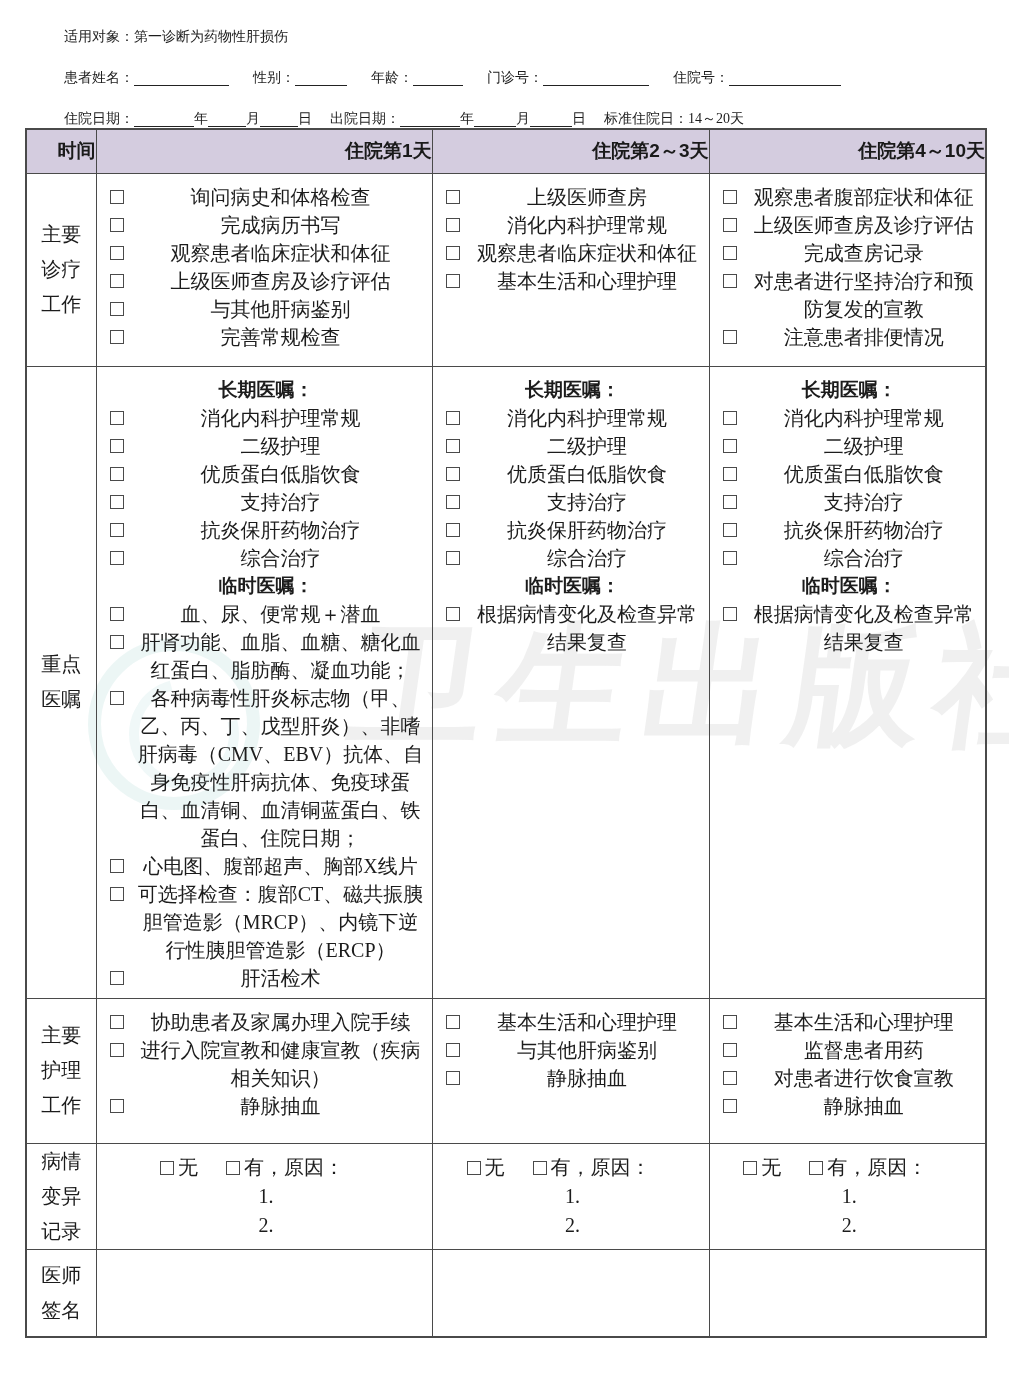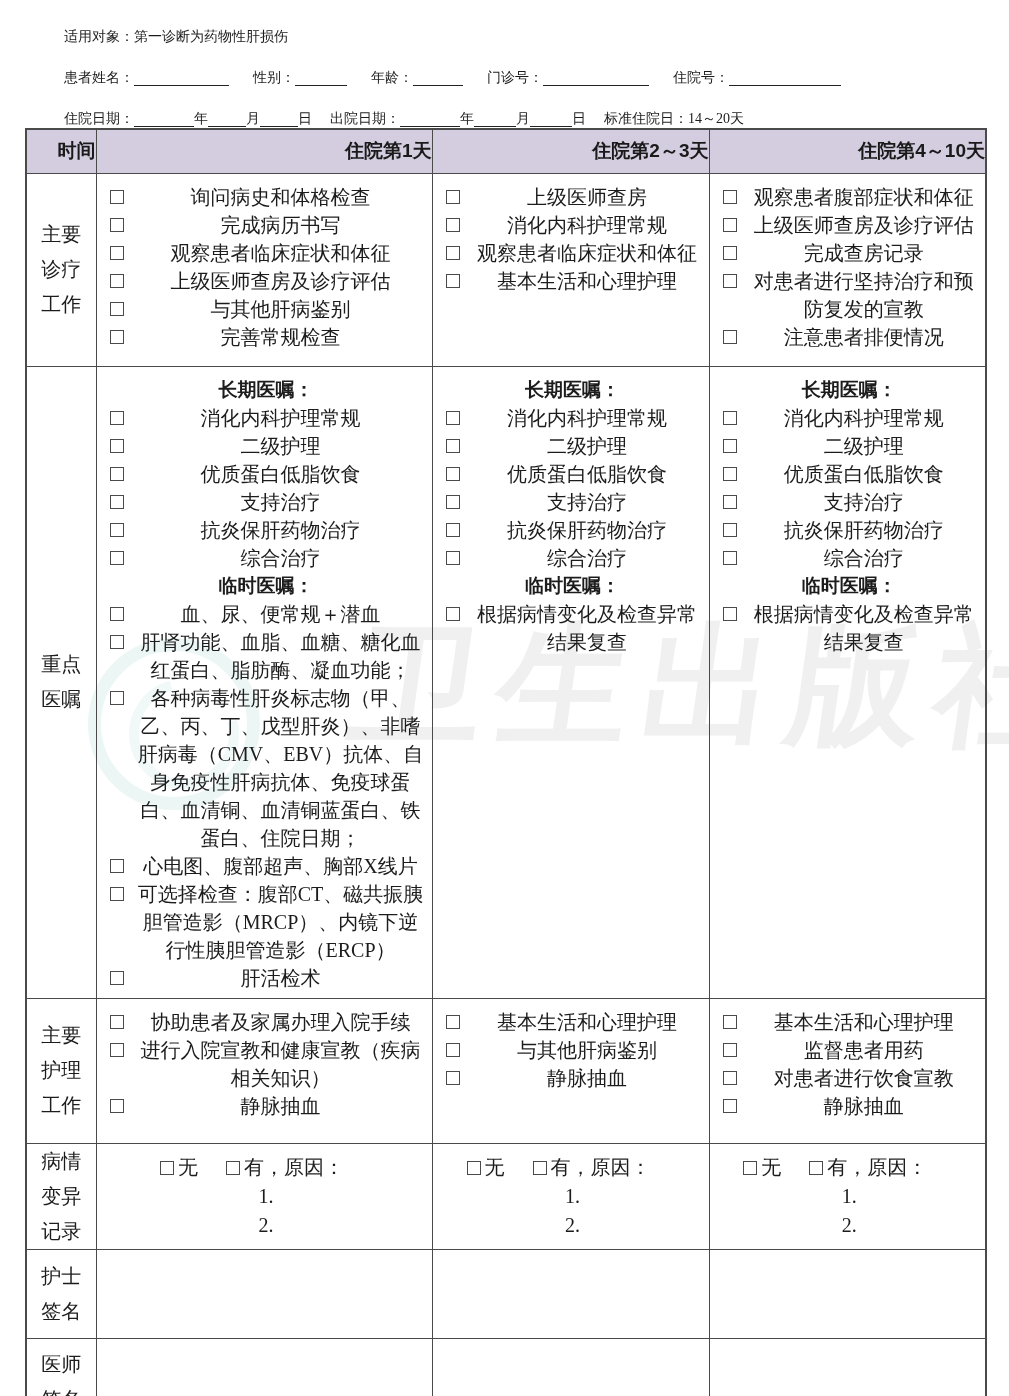--- a/index.html
+++ b/index.html
@@ -225,32 +225,23 @@
           <div class="inline-checks"><span class="ic-group"><span class="ic-box"></span><span>无</span></span><span class="ic-group"><span class="ic-box"></span><span>有，原因：</span></span></div>
           <div class="plain-line">1.</div>
           <div class="plain-line">2.</div>
         </td>
         <td class="cell">
           <div class="inline-checks"><span class="ic-group"><span class="ic-box"></span><span>无</span></span><span class="ic-group"><span class="ic-box"></span><span>有，原因：</span></span></div>
           <div class="plain-line">1.</div>
           <div class="plain-line">2.</div>
         </td>
       </tr>
-      <tr style="height: 89px;">
-        <th class="row-label">
-          <div>护士</div>
+      <tr style="height: 88px;">
+        <th class="row-label">
+          <div>医师</div>
           <div>签名</div>
         </th>
         <td class="cell"></td>
         <td class="cell"></td>
         <td class="cell"></td>
       </tr>
-      <tr style="height: 88px;">
-        <th class="row-label">
-          <div>医师</div>
-          <div>签名</div>
-        </th>
-        <td class="cell"></td>
-        <td class="cell"></td>
-        <td class="cell"></td>
-      </tr>
     </tbody>
 </table>
 
 </body></html>

